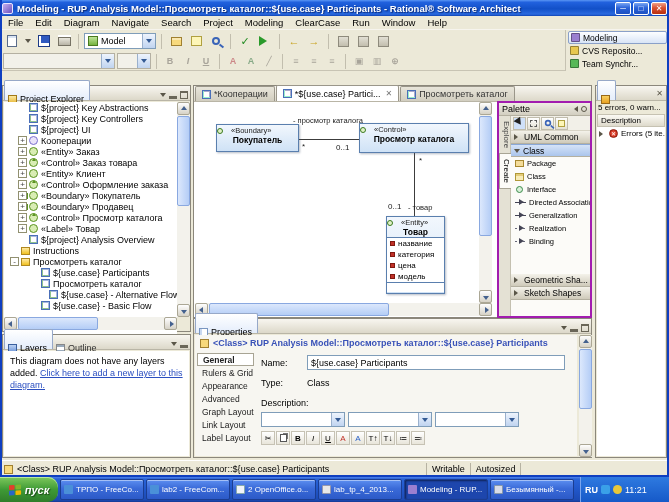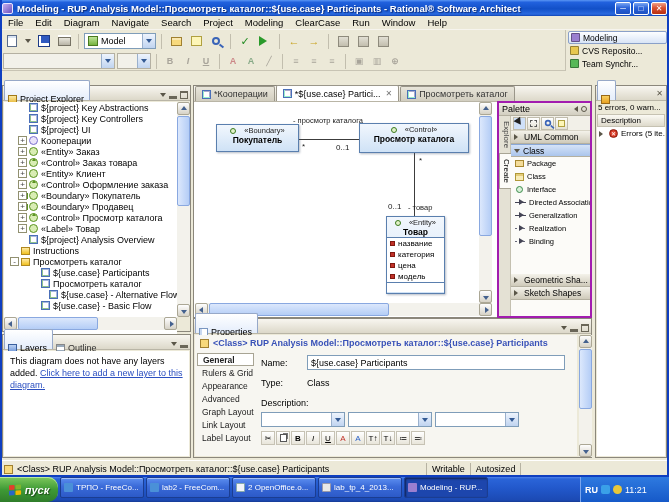--- a/index.html
+++ b/index.html
@@ -81,21 +81,21 @@
 .sbtn.right::after{left:5px;top:3px;border-left:4px solid #44618e;border-right:none}
 .sthumb{position:absolute;background:linear-gradient(90deg,#dce8fc,#b4cdf6);border:1px solid #89a8e0;border-radius:2px}
 .sthumb.h{background:linear-gradient(#dce8fc,#b4cdf6)}
 
 .etab{display:flex;align-items:center;gap:3px;padding:1px 6px;font-size:9px;height:15px;background:linear-gradient(#e8e5da,#d2cec0);border:1px solid #9a968a;border-bottom:none;border-radius:2px 2px 0 0;margin-right:1px;white-space:nowrap;color:#333}
 .etab.sel{background:#fff;color:#000;height:16px}
 .closex{color:#777;font-size:8px;margin-left:2px}
 .canvas{position:absolute;background:#fff;overflow:hidden}
 
 .node{position:absolute;border:1px solid #5a7fae;background:linear-gradient(#f2f7fd,#cfe2f6);text-align:center;box-shadow:1px 1px 2px rgba(70,85,110,.4)}
-.node .st{font-size:7.5px;color:#222;display:flex;justify-content:center;align-items:center;gap:8px;padding-top:2px;line-height:8px}
+.node .st{font-size:7.5px;color:#222;display:flex;justify-content:flex-start;align-items:center;gap:8px;padding-top:2px;line-height:8px}
 .node .nm{font-weight:bold;font-size:8.5px;line-height:10px}
 .uicon{width:6px;height:6px;border:1px solid #3a7a1f;border-radius:50%;background:#e2f2c8;display:inline-block;position:relative;flex:none}
 .attrrow{display:flex;align-items:center;height:11px;padding-left:3px;font-size:8px}
 .attrico{width:5px;height:5px;background:#c03028;border:1px solid #801810;margin-right:3px;flex:none}
 .dlabel{position:absolute;font-size:7.5px;color:#222;white-space:nowrap}
 .dmult{position:absolute;font-size:8px;color:#222}
 .dline{position:absolute;background:#3c3c3c}
 
 .pal{position:absolute;border:2px solid #a21caf;background:#fcfbf8}
 .palhead{height:13px;background:linear-gradient(#efede4,#d2cec0);border-bottom:1px solid #b4b0a0;display:flex;align-items:center;font-size:9px;padding:0 3px}
@@ -124,21 +124,21 @@
 .ptabitem{height:13px;display:flex;align-items:center;padding-left:5px;font-size:8.5px;white-space:nowrap;color:#222}
 .ptabitem.sel{background:#fff;border:1px solid #a8a494;font-weight:bold}
 .flabel{position:absolute;font-size:9px;color:#000}
 .txt{position:absolute;height:15px;border:1px solid #7f9db9;background:#fff;font-size:9px;font-family:inherit;padding:0 3px}
 .fmt{width:14px;height:14px;border:1px solid #c6c2b4;background:linear-gradient(#fff,#e8e5da);display:flex;align-items:center;justify-content:center;font-size:8px;flex:none}
 .ic-copy{width:7px;height:8px;border:1px solid #555;background:#fff;box-shadow:2px -2px 0 -1px #777}
 
 .statusbar{position:absolute;left:0;top:460px;width:669px;height:17px;background:#ece9d8;border-top:1px solid #fff;display:flex;align-items:center;padding:0 4px;z-index:40}
 .ssep{width:1px;height:12px;background:#b6b2a2;margin:0 5px;flex:none}
 
-.taskbar{position:absolute;left:0;top:477px;width:669px;height:25px;background:linear-gradient(#4f83e8 0%,#2a64d8 8%,#2258cb 45%,#1c4ab4 92%,#153a94 100%);display:flex;align-items:flex-start;z-index:60}
+.taskbar{position:absolute;left:0;top:477px;width:669px;height:25px;background:linear-gradient(#4f83e8 0%,#2a64d8 8%,#2258cb 45%,#1c4ab4 92%,#153a94 100%);display:flex;align-items:center;z-index:60}
 .startbtn{height:25px;width:58px;background:linear-gradient(#7ec95c,#3f9a36 50%,#2f7d2a);border-radius:0 10px 10px 0;display:flex;align-items:center;justify-content:center;gap:3px;color:#fff;font-weight:bold;font-style:italic;font-size:11px;text-shadow:1px 1px 1px #1c4a18;box-shadow:inset 0 1px 0 #b8e8a0;flex:none}
 .task{height:21px;width:84px;margin-left:2px;border-radius:2px;background:linear-gradient(#5c8ef0,#3a6ad8 45%,#2c5ac8);border:1px solid #1b3d91;box-shadow:inset 0 1px 0 rgba(255,255,255,.45);display:flex;align-items:center;gap:3px;padding:0 3px;color:#fff;font-size:8px;white-space:nowrap;overflow:hidden;flex:none}
 .task.active{background:#1d46ad;box-shadow:inset 1px 1px 2px rgba(0,0,0,.5)}
 .tico{width:9px;height:9px;flex:none;border-radius:1px}
 .tray{position:absolute;right:0;top:0;height:25px;width:89px;background:linear-gradient(#2e7ae0,#1659c8);border-left:1px solid #7aa6ee;display:flex;align-items:center;gap:3px;padding:0 4px;color:#fff;font-size:9px}
 .frame{position:absolute;left:0;top:0;width:669px;height:477px;border:2px solid #0f3fc0;border-top:none;pointer-events:none;z-index:45}
 .link{color:#2b4fc0;text-decoration:underline}
 </style>
 </head>
 <body>
@@ -686,20 +686,24 @@
         <span>2 OpenOffice.o...</span>
       </div>
     <div class="task">
         <span class="tico" style="background:#e8e8e8;border:1px solid #99a"></span>
         <span>lab_tp_4_2013...</span>
       </div>
     <div class="task active">
         <span class="tico" style="background:#9a7fd0"></span>
         <span>Modeling - RUP...</span>
       </div>
+    <div class="task">
+        <span class="tico" style="background:#d8dce8;border:1px solid #89a"></span>
+        <span>Безымянный -...</span>
+      </div>
     <div class="tray">
       <span style="font-weight:bold">RU</span>
       <span style="width:9px;height:9px;background:#3aa0e8;border-radius:2px;display:inline-block"></span>
       <span style="width:9px;height:9px;background:#e8c83a;border-radius:50%;display:inline-block"></span>
       <span>11:21</span>
     </div>
   </div>
 
 </div>
 

